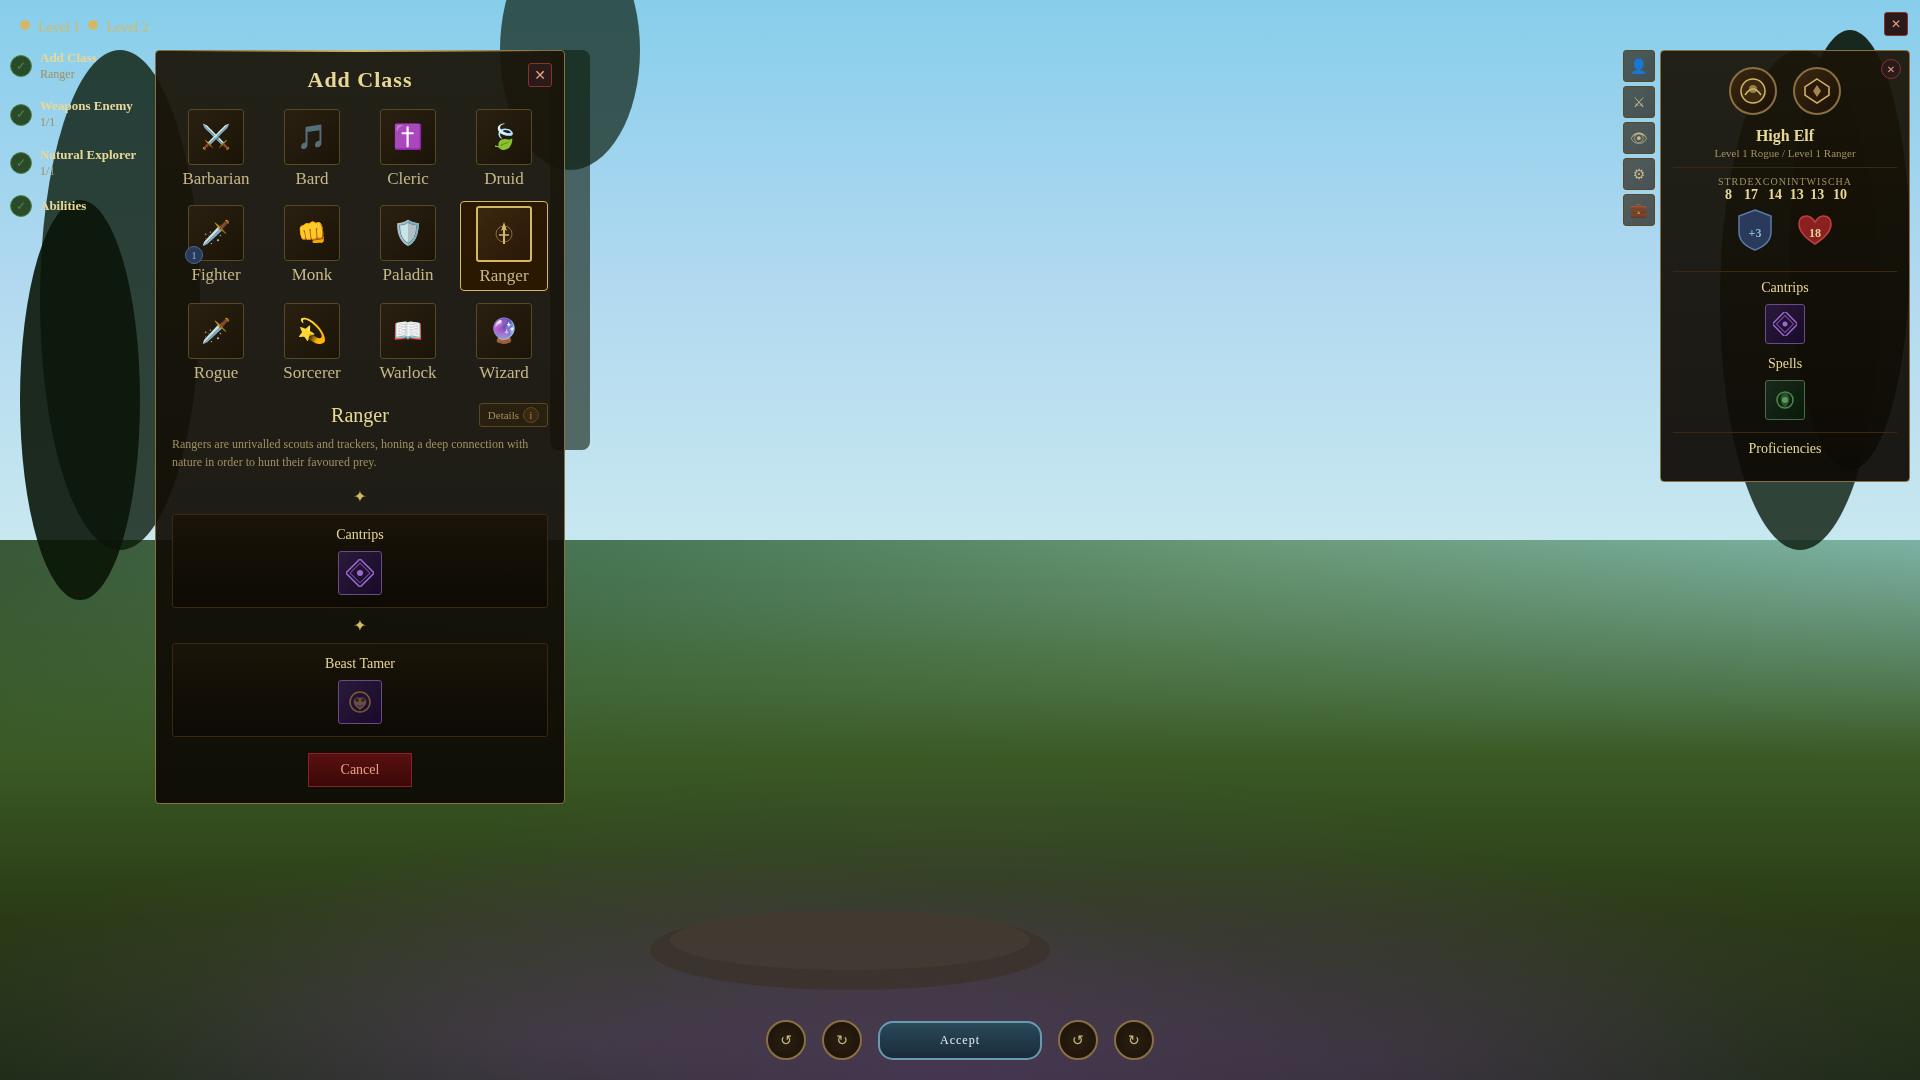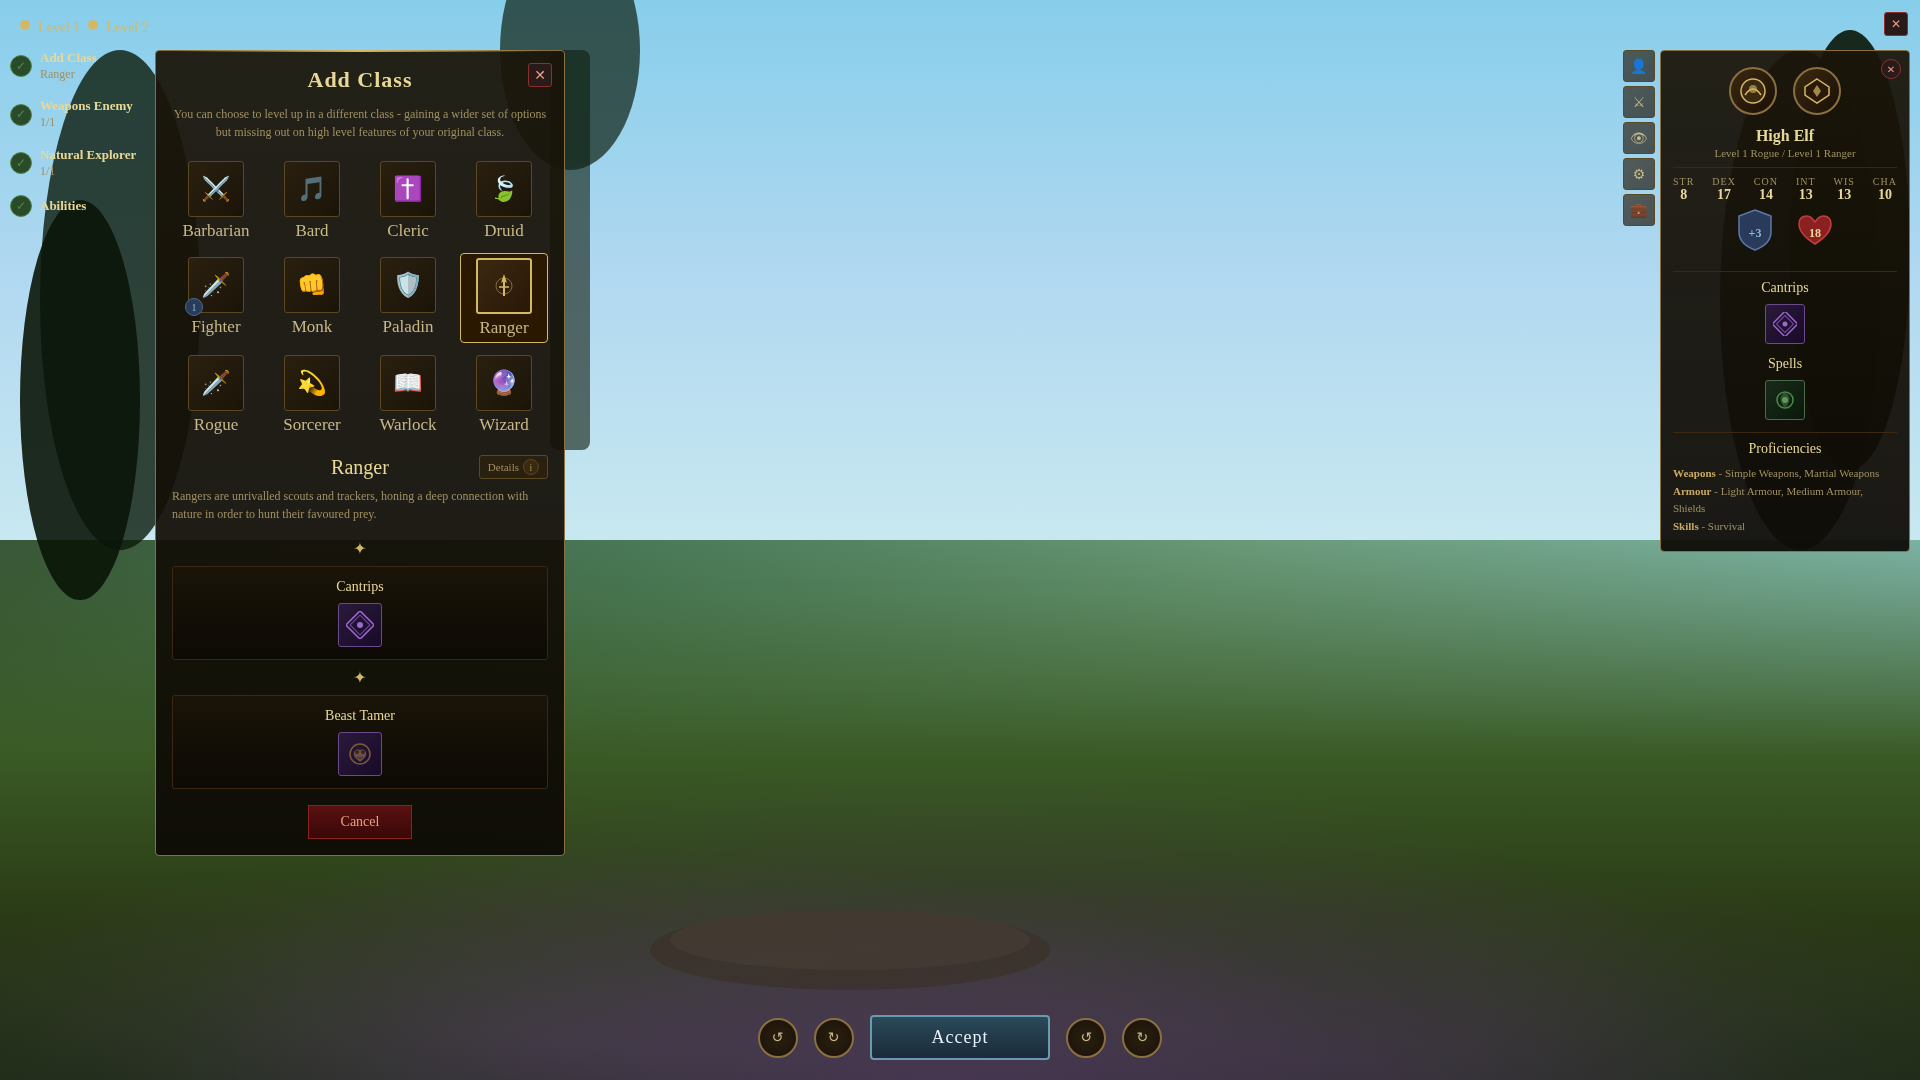--- a/index.html
+++ b/index.html
@@ -350,21 +350,21 @@
     .race-level {
       text-align: center;
       font-size: 11px;
       color: #a09060;
       margin-bottom: 3px;
     }
 
     
     .stats-row {
       display: flex;
-      justify-content: space-between;
+      justify-content: center;
       margin-bottom: 8px;
     }
 
     .stat-item {
       text-align: center;
     }
 
     .stat-label {
       font-size: 10px;
       color: #a09060;
@@ -473,23 +473,23 @@
       align-items: center;
       justify-content: center;
       cursor: pointer;
       color: #c8b888;
       font-size: 14px;
     }
 
     .accept-btn {
       background: linear-gradient(180deg, #2a4a5a, #1a2a3a);
       border: 2px solid #6a9ab0;
-      border-radius: 4px;
+      border-radius: 15px;
       color: #e8f0f8;
-      font-size: 18px;
+      font-size: 12px;
       font-family: 'Georgia', serif;
       padding: 10px 60px;
       cursor: pointer;
       letter-spacing: 1px;
     }
 
     
     .nav-icons-col {
       position: absolute;
       right: 265px;
@@ -613,21 +613,20 @@
       <div class="check-icon">✓</div>
       <div class="sidebar-label">
         <strong>Abilities</strong>
       </div>
     </div>
   </div>
 
   <div id="left-panel">
     <div class="close-btn">✕</div>
     <div class="panel-title">Add Class</div>
-    <div class="panel-description">You can choose to level up in a different class - gaining a wider set of options but missing out on high level features of your original class.</div>
 
     <div class="class-grid">
 
       <div class="class-item">
         <div class="class-icon-box">⚔️</div>
         <div class="class-label">Barbarian</div>
       </div>
       <div class="class-item">
         <div class="class-icon-box">🎵</div>
         <div class="class-label">Bard</div>
@@ -821,34 +820,20 @@
       <svg width="24" height="24" viewBox="0 0 24 24">
         <circle cx="12" cy="12" r="8" fill="none" stroke="#4a8a4a" stroke-width="1.5"></circle>
         <path d="M12 4 Q18 8 16 14 Q14 18 12 20 Q10 18 8 14 Q6 8 12 4Z" fill="#3a6a3a" opacity="0.7"></path>
         <circle cx="12" cy="12" r="3" fill="#6aaa6a" opacity="0.8"></circle>
       </svg>
     </div>
 
     <hr class="divider-line">
 
     <div class="rp-section-title">Proficiencies</div>
-    <div class="proficiencies-section">
-      <div>
-        <span class="prof-label">Weapons</span>
-        <span> - Simple Weapons, Martial Weapons</span>
-      </div>
-      <div>
-        <span class="prof-label">Armour</span>
-        <span> - Light Armour, Medium Armour, Shields</span>
-      </div>
-      <div>
-        <span class="prof-label">Skills</span>
-        <span> - Survival</span>
-      </div>
-    </div>
   </div>
 
   <div id="bottom-bar">
     <div class="bottom-btn-circle">↺</div>
     <div class="bottom-btn-circle">↻</div>
 
     <button class="accept-btn">Accept</button>
 
     <div class="bottom-btn-circle">↺</div>
     <div class="bottom-btn-circle">↻</div>

